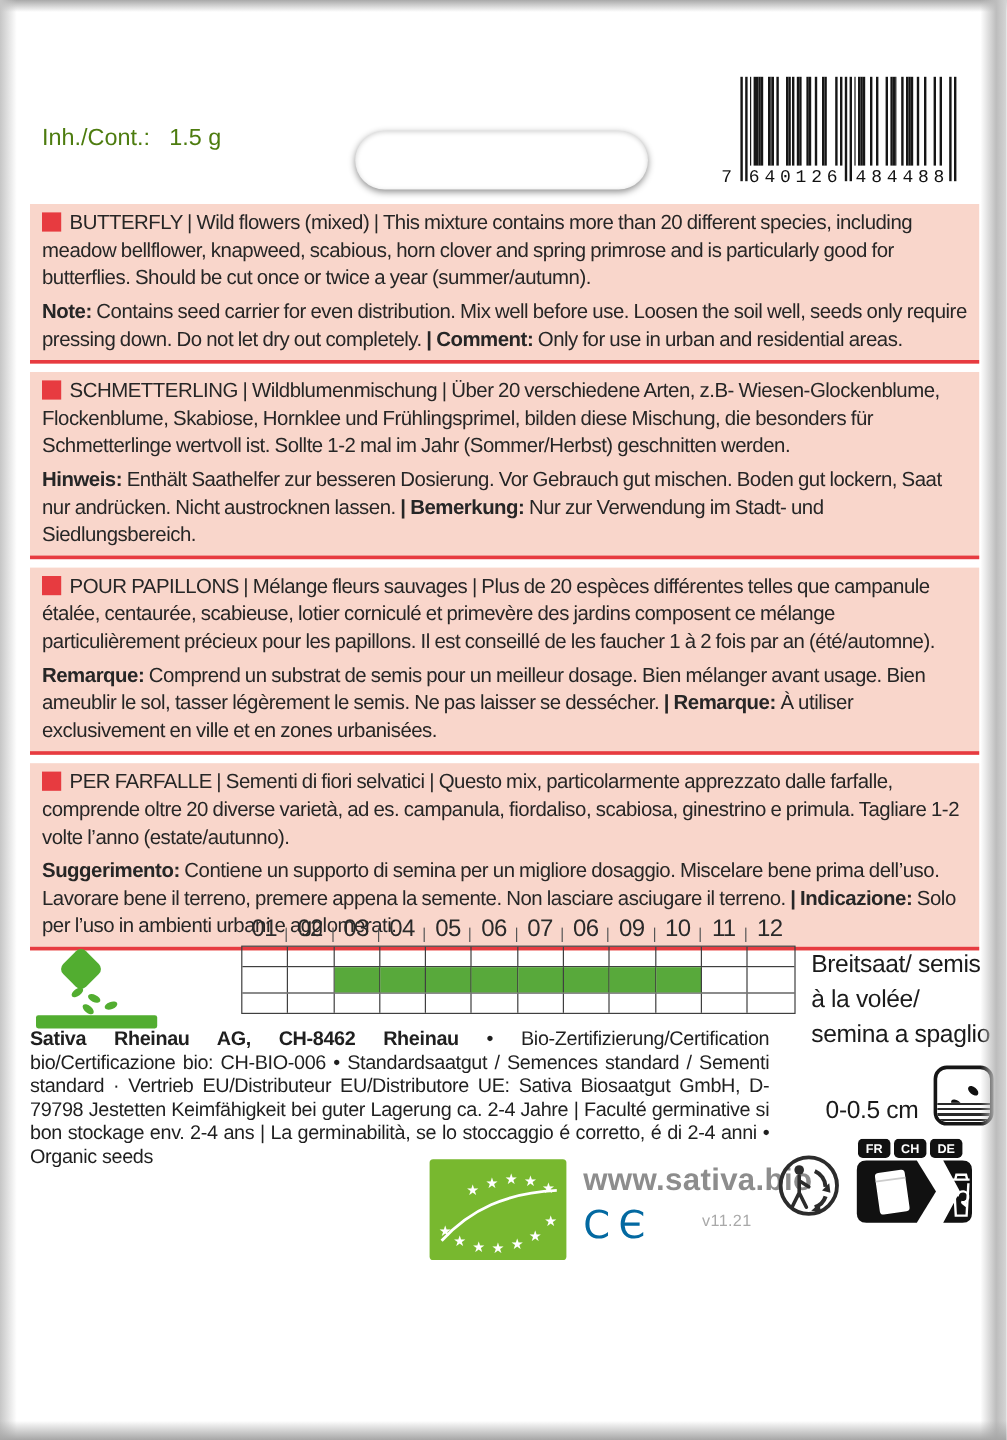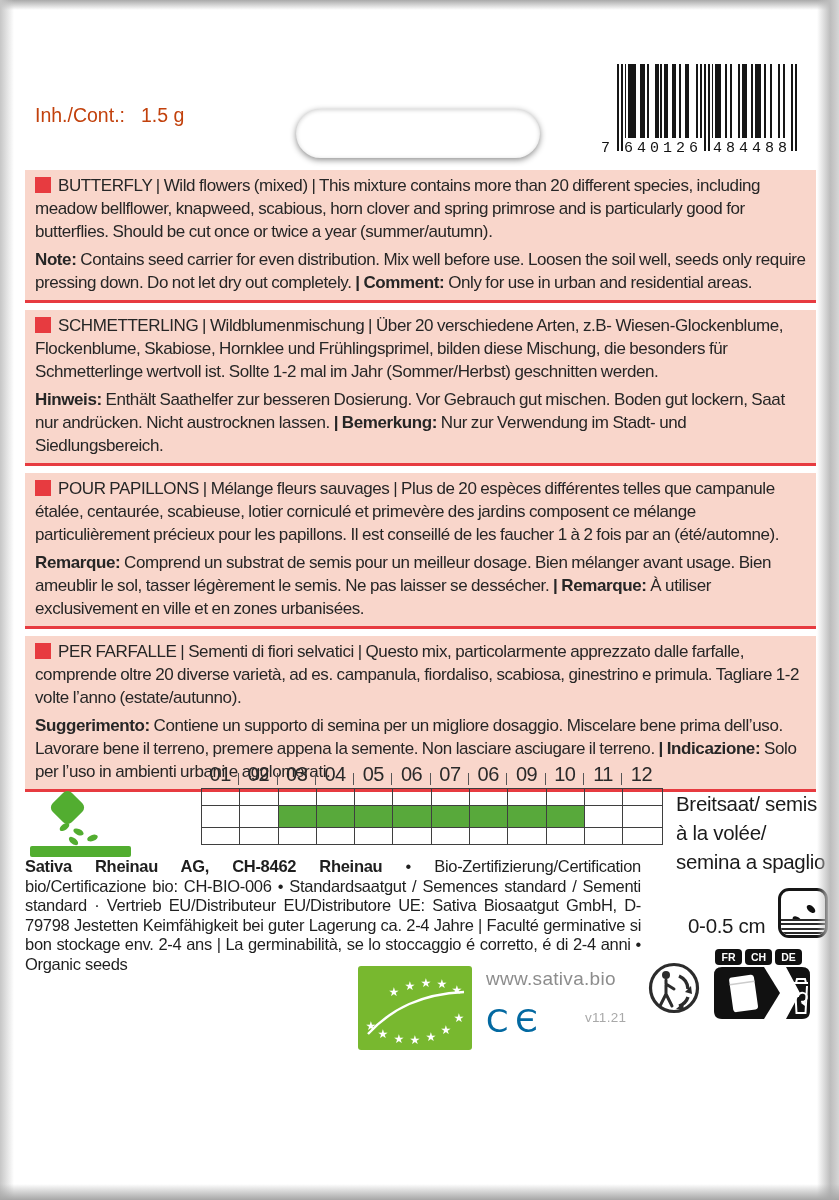--- a/index.html
+++ b/index.html
@@ -8,21 +8,21 @@
     font-family:"Liberation Sans","DejaVu Sans",sans-serif;color:#222;
   }
   
   .edge{position:absolute;pointer-events:none;z-index:50;}
   .edge-top{left:0;top:0;width:839px;height:10px;background:linear-gradient(to bottom,#a9a9a9,rgba(255,255,255,0));}
   .edge-left{left:0;top:0;width:14px;height:1200px;background:linear-gradient(to right,#c6c6c6,rgba(255,255,255,0));}
   .edge-right{right:0;top:0;width:22px;height:1200px;background:linear-gradient(to left,#d6d6d6 0%,#bdbdbd 40%,rgba(255,255,255,0) 100%);}
   .edge-bottom{left:0;bottom:0;width:839px;height:16px;background:linear-gradient(to top,#a6a6a6,rgba(255,255,255,0));}
 
   
-  .contents{position:absolute;left:35px;top:102px;font-size:19.5px;line-height:27px;color:#c2410c;}
+  .contents{position:absolute;left:35px;top:102px;font-size:19.5px;line-height:27px;color:#4d7c0f;}
   .contents .val1{margin-left:16px;}
   .contents .val2{margin-left:6px;}
   .euro-slot{position:absolute;left:296px;top:109px;width:244px;height:49px;border-radius:25px;background:#fff;
     box-shadow:0 2px 6px rgba(0,0,0,.45), inset 0 1px 4px rgba(0,0,0,.18);}
 
   
   .barcode{position:absolute;left:601px;top:64px;width:200px;height:104px;}
   .bc-bars{position:absolute;left:16px;top:0;display:flex;align-items:flex-start;}
   .bc-mod{display:block;width:1.9px;height:74px;background:transparent;}
   .bc-mod.on{background:#161616;}
@@ -77,21 +77,21 @@
   .ss4{left:38px;top:45px;transform:rotate(40deg);}
   .sow-soil{position:absolute;left:0px;top:53px;width:101px;height:11px;background:#52ad30;border-radius:2px;}
 
   
   .footer-text{position:absolute;left:25px;top:857px;width:616px;margin:0;font-size:16.5px;line-height:19.6px;
     letter-spacing:-0.3px;color:#1f1f1f;text-align:justify;}
   .footer-text b{font-weight:bold;}
 
   
   .eu-logo{position:absolute;left:358px;top:966px;width:114px;height:84px;background:#78b82f;border-radius:3px;}
-  .website{position:absolute;left:486px;top:968px;font-size:19px;font-weight:normal;color:#8d8d8d;letter-spacing:0.3px;}
+  .website{position:absolute;left:486px;top:968px;font-size:26px;font-weight:bold;color:#8d8d8d;letter-spacing:0.3px;}
   .ce-mark{position:absolute;left:486px;top:1002px;font-family:"DejaVu Sans",sans-serif;font-size:32px;color:#0369a1;letter-spacing:7px;text-align:center;}
   .version{position:absolute;left:585px;top:1010px;font-size:13.5px;color:#a9a9a9;letter-spacing:0.3px;}
   .triman{position:absolute;left:648px;top:962px;}
   .sorting{position:absolute;left:712px;top:949px;}
 </style>
 </head>
 <body>
 
 <div class="stage">
 

